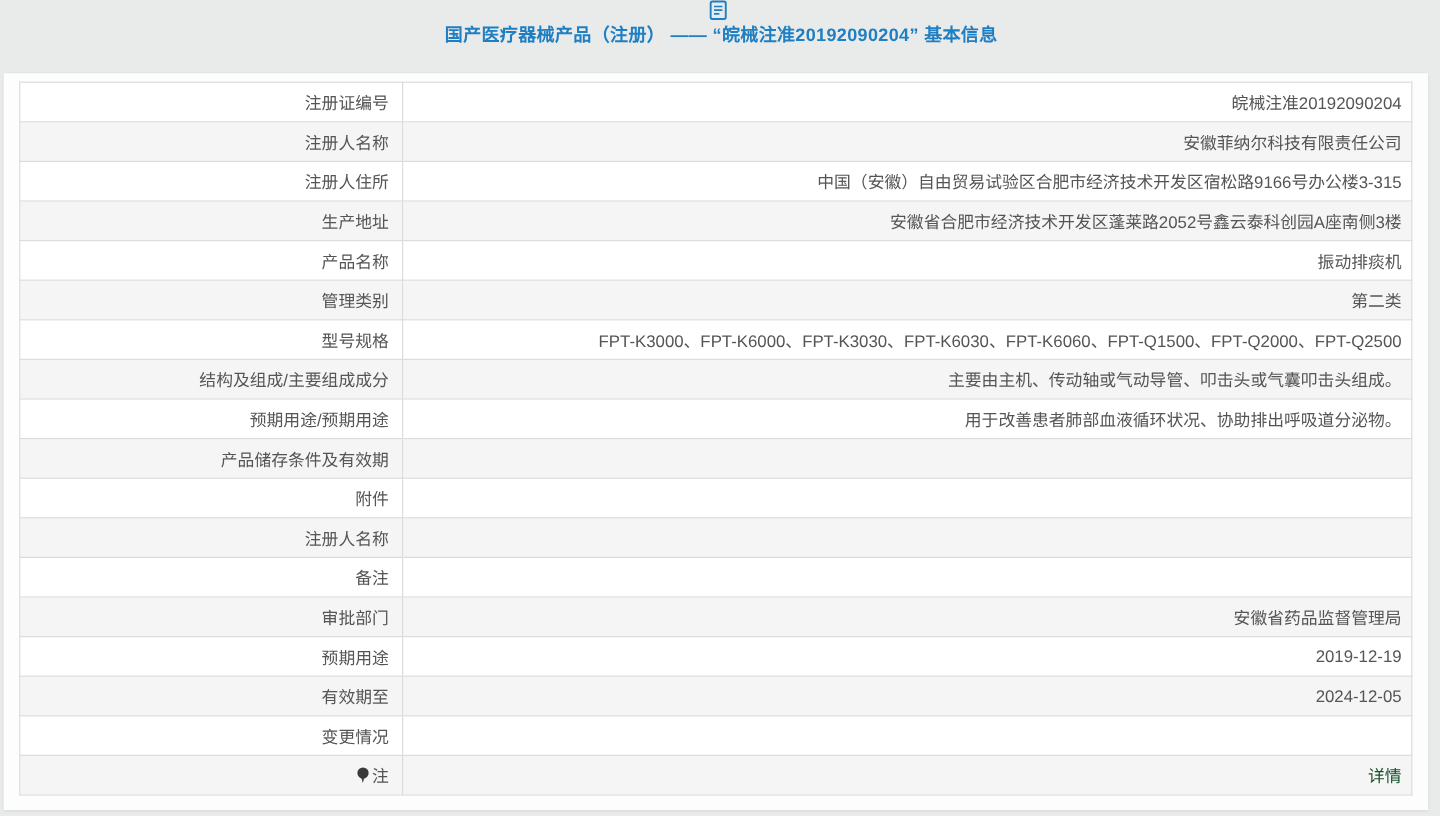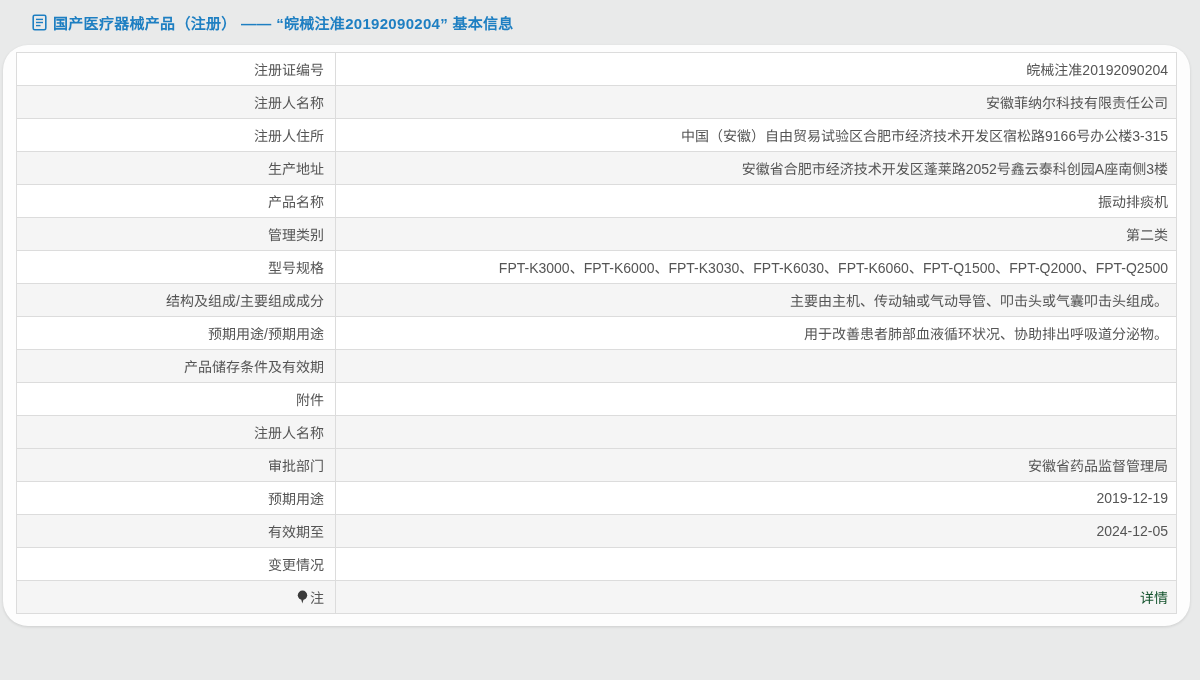--- a/index.html
+++ b/index.html
@@ -7,41 +7,41 @@
   html, body {
     width: 1200px; height: 680px;
     overflow: hidden;
     background: #e9eaea;
     font-family: "Liberation Sans", "DejaVu Sans", sans-serif;
   }
   .page-header {
     height: 45px;
     display: flex;
     align-items: center;
-    padding-left: 32px;
+    padding-left: 2px;
     background: #e9eaea;
+    flex-direction: column;
   }
   .page-header .doc-icon {
     display: inline-flex;
     margin-right: 6px;
     flex: 0 0 auto;
   }
   .page-title {
     color: #1e7fc2;
     font-size: 15px;
     font-weight: 700;
     letter-spacing: .3px;
     white-space: nowrap;
   }
   .card {
     background: #fdfdfd;
-    margin: 0 10px 8px 3px;
+    margin: 16px 10px 8px 3px;
     padding: 7px 13px 12px 13px;
     box-shadow: 0 1px 3px rgba(0,0,0,.12);
-    border-radius: 25px;
   }
   table.info-table {
     width: 100%;
     border-collapse: collapse;
     table-layout: fixed;
     background: #fff;
   }
   table.info-table td {
     height: 33px;
     border: 1px solid #dcdcdc;
@@ -134,20 +134,24 @@
           <td class="cell-value"><span></span></td>
         </tr>
         <tr class="plain">
           <td class="cell-label"><span>附件</span></td>
           <td class="cell-value"><span></span></td>
         </tr>
         <tr class="stripe">
           <td class="cell-label"><span>注册人名称</span></td>
           <td class="cell-value"><span></span></td>
         </tr>
+        <tr class="plain">
+          <td class="cell-label"><span>备注</span></td>
+          <td class="cell-value"><span></span></td>
+        </tr>
         <tr class="stripe">
           <td class="cell-label"><span>审批部门</span></td>
           <td class="cell-value"><span>安徽省药品监督管理局</span></td>
         </tr>
         <tr class="plain">
           <td class="cell-label"><span>预期用途</span></td>
           <td class="cell-value"><span>2019-12-19</span></td>
         </tr>
         <tr class="stripe">
           <td class="cell-label"><span>有效期至</span></td>

